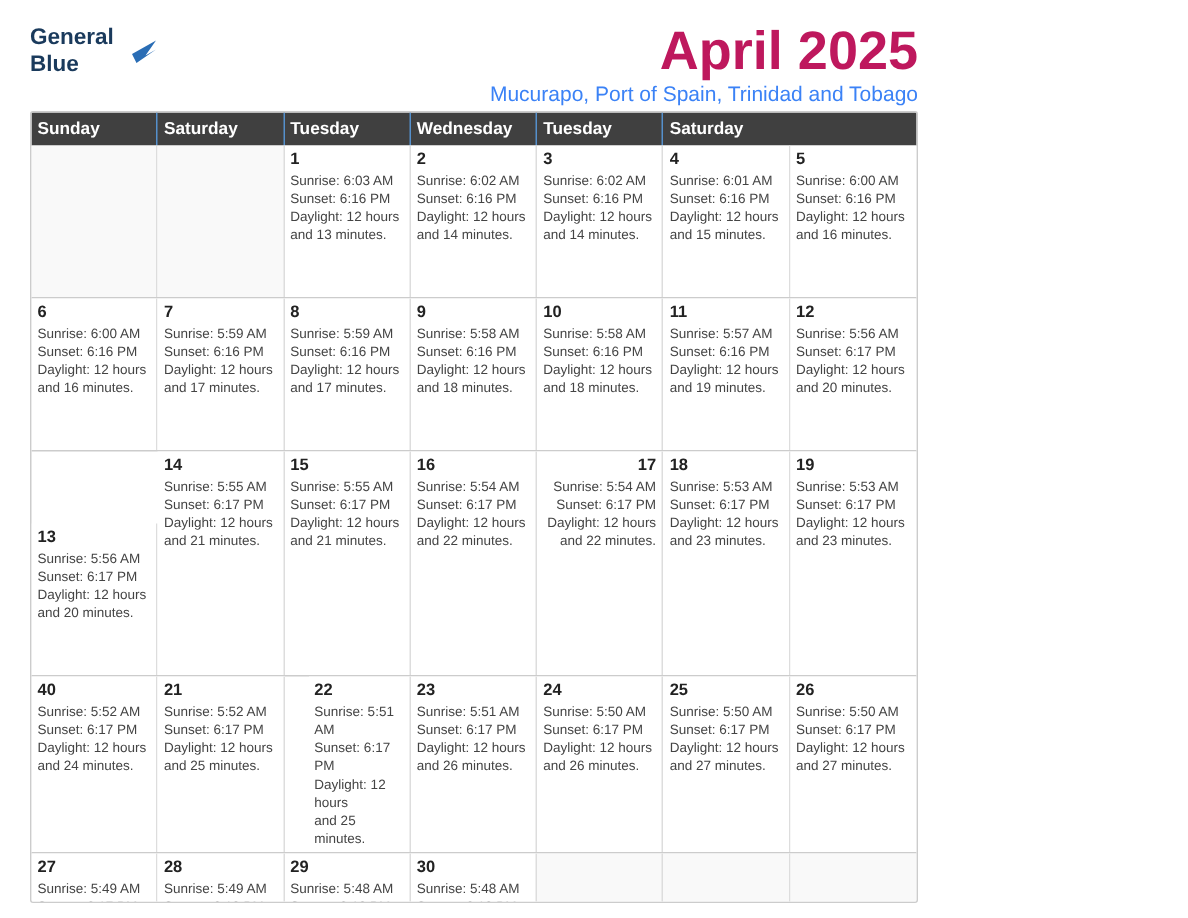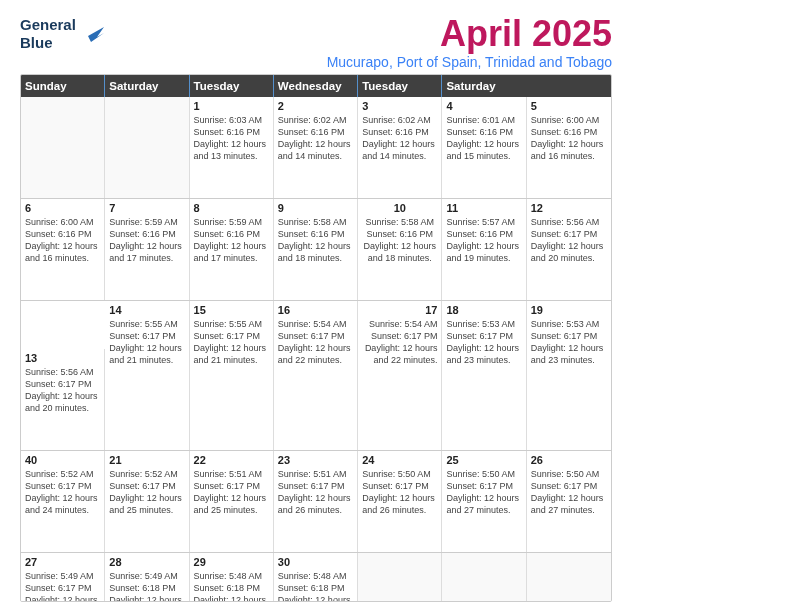--- a/index.html
+++ b/index.html
@@ -183,21 +183,21 @@
 Daylight: 12 hours
 and 17 minutes.</div>
           </div>
           <div class="cal-cell" style="min-height: 101px;">
             <div class="day-num">9</div>
             <div class="cell-info" style="white-space: pre-line;">Sunrise: 5:58 AM
 Sunset: 6:16 PM
 Daylight: 12 hours
 and 18 minutes.</div>
           </div>
-          <div class="cal-cell" style="min-height: 101px; text-align: center;">
+          <div class="cal-cell" style="min-height: 101px;">
             <div class="day-num">10</div>
             <div class="cell-info" style="white-space: pre-line;">Sunrise: 5:58 AM
 Sunset: 6:16 PM
 Daylight: 12 hours
 and 18 minutes.</div>
           </div>
           <div class="cal-cell" style="min-height: 101px;">
             <div class="day-num">11</div>
             <div class="cell-info" style="white-space: pre-line;">Sunrise: 5:57 AM
 Sunset: 6:16 PM
@@ -271,21 +271,21 @@
 Daylight: 12 hours
 and 24 minutes.</div>
           </div>
           <div class="cal-cell" style="min-height: 101px;">
             <div class="day-num">21</div>
             <div class="cell-info" style="white-space: pre-line;">Sunrise: 5:52 AM
 Sunset: 6:17 PM
 Daylight: 12 hours
 and 25 minutes.</div>
           </div>
-          <div class="cal-cell" style="min-height: 101px;">
+          <div class="cal-cell" style="min-height: 101px; margin-left: 16px;">
             <div class="day-num">22</div>
             <div class="cell-info" style="white-space: pre-line;">Sunrise: 5:51 AM
 Sunset: 6:17 PM
 Daylight: 12 hours
 and 25 minutes.</div>
           </div>
           <div class="cal-cell" style="min-height: 101px;">
             <div class="day-num">23</div>
             <div class="cell-info" style="white-space: pre-line;">Sunrise: 5:51 AM
 Sunset: 6:17 PM

